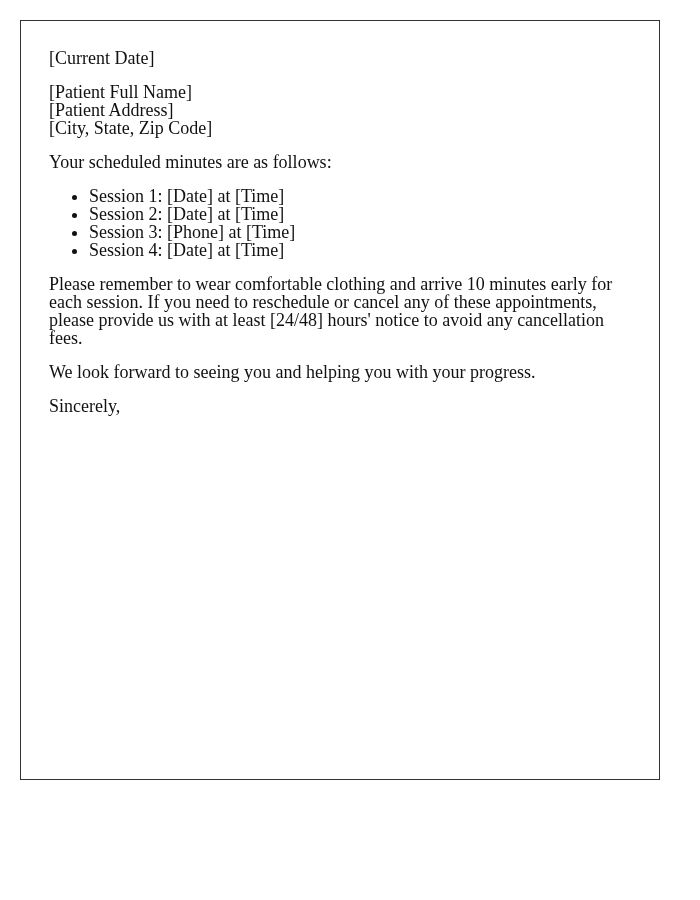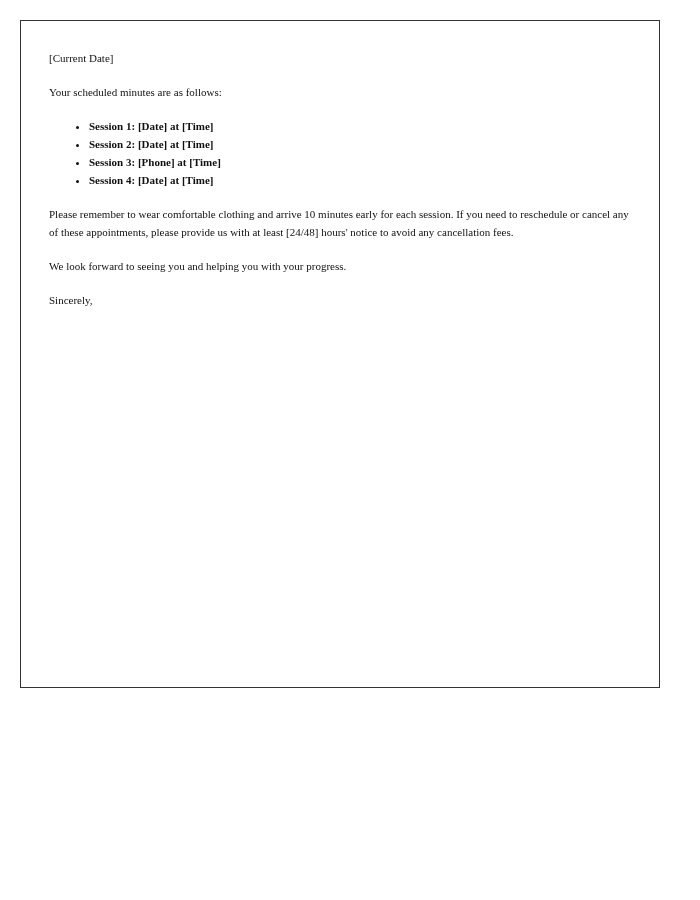--- a/index.html
+++ b/index.html
@@ -1,39 +1,44 @@
 <!DOCTYPE html>
 <html><head>
   <meta charset="utf-8">
   <style>
     html, body { margin: 0; padding: 0; background: #ffffff; }
     body { width: 700px; height: 900px; position: relative; }
     .letter {
       position: absolute;
       left: 20px; top: 20px;
-      width: 640px; height: 668px;
+      width: 640px; height: 760px;
       border: 1px solid #333333;
       box-sizing: border-box;
       padding: 28px 28px 15px 28px;
       font-family: "Liberation Serif", "DejaVu Serif", serif;
-      font-size: 11px;
+      font-size: 18px;
       line-height: 18px;
       color: #111111;
     }
     .letter p { margin: 0 0 16px 0; }
-    .letter ul { margin: 12px 0 16px 0; padding-left: 40px; font-weight: bold; }
+    .letter ul { margin: 12px 0 16px 0; padding-left: 40px; }
     .letter li { margin: 0; }
     .line { display: block; }
   </style>
 </head>
 <body>
 
 <div class="letter">
   <p>[Current Date]</p>
 
+  <p>
+    <span class="line">[Patient Full Name]</span>
+    <span class="line">[Patient Address]</span>
+    <span class="line">[City, State, Zip Code]</span>
+  </p>
 
 
 
 
   <p>Your scheduled minutes are as follows:</p>
 
   <ul>
     <li>Session 1: [Date] at [Time]</li>
     <li>Session 2: [Date] at [Time]</li>
     <li>Session 3: [Phone] at [Time]</li>

